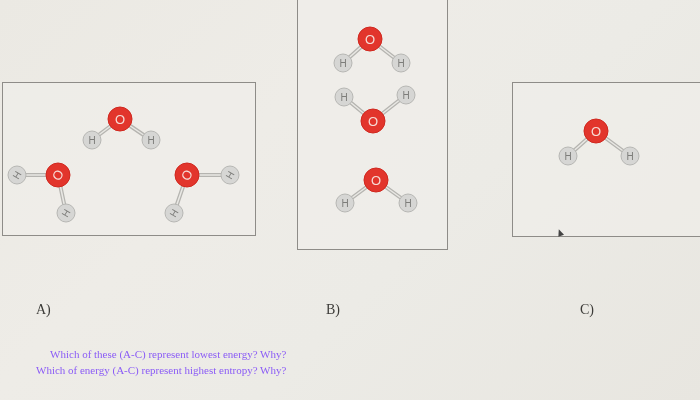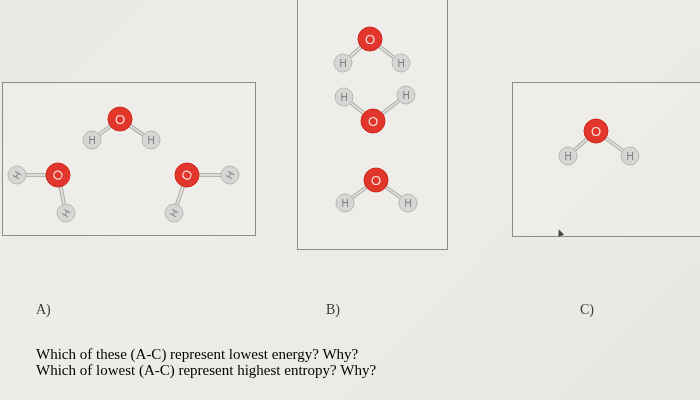--- a/index.html
+++ b/index.html
@@ -20,21 +20,21 @@
   #panel-c { left: 512px; top: 82px; width: 192px; height: 155px; border-right: none; }
   .panel svg { position: absolute; left: 0; top: 0; width: 100%; height: 100%; overflow: visible; }
   .label {
     position: absolute; font-size: 14px; color: #3c3b38;
   }
   #label-a { left: 36px; top: 302px; }
   #label-b { left: 326px; top: 302px; }
   #label-c { left: 580px; top: 302px; }
   .questions {
     position: absolute; left: 36px; top: 346px;
-    font-size: 15px; line-height: 16px; color: #000000;
+    font-size: 11px; line-height: 16px; color: #8b5cf6; text-align: right;
   }
   .cursor {
     position: absolute; left: 557px; top: 229px; width: 0; height: 0;
     border-left: 3px solid transparent; border-right: 3px solid transparent;
     border-bottom: 7px solid #444; transform: rotate(-20deg);
   }
   .atom-o { fill: #e2352c; stroke: #d0281f; stroke-width: 1; }
   .atom-h { fill: #d6d6d4; stroke: #b7b7b4; stroke-width: 1; }
   .bond { stroke: #b5b4b0; stroke-width: 4; stroke-linecap: round; }
   .bond-hi { stroke: #e9e8e4; stroke-width: 1.5; stroke-linecap: round; }
@@ -182,16 +182,16 @@
       </g>
     </svg>
 </div>
 
 <div class="label" id="label-a">A)</div>
 <div class="label" id="label-b">B)</div>
 <div class="label" id="label-c">C)</div>
 
 <div class="questions">
   <div>Which of these (A-C) represent lowest energy? Why?</div>
-  <div>Which of lowest (A-C) represent highest entropy? Why?</div>
+  <div>Which of energy (A-C) represent highest entropy? Why?</div>
 </div>
 
 <div class="cursor"></div>
 
 </body></html>

